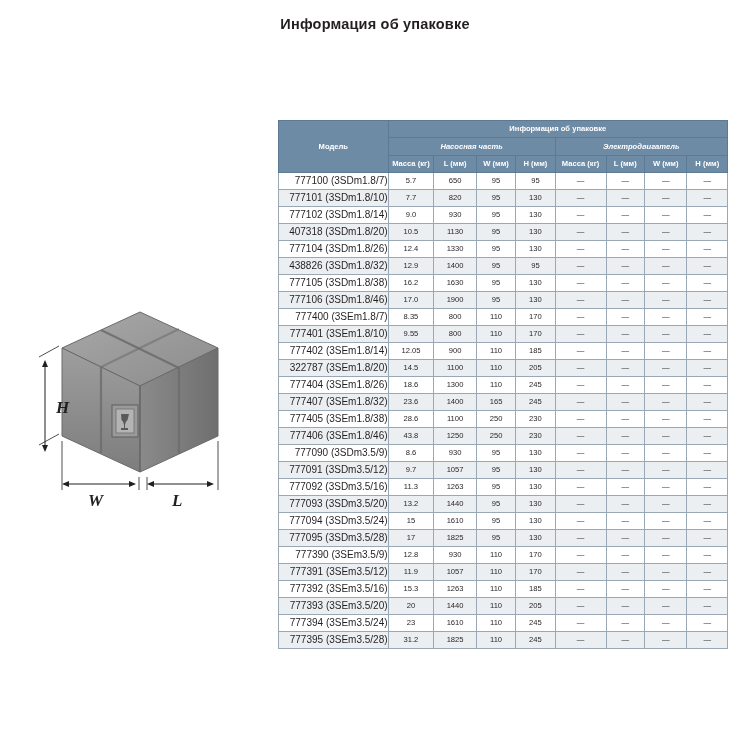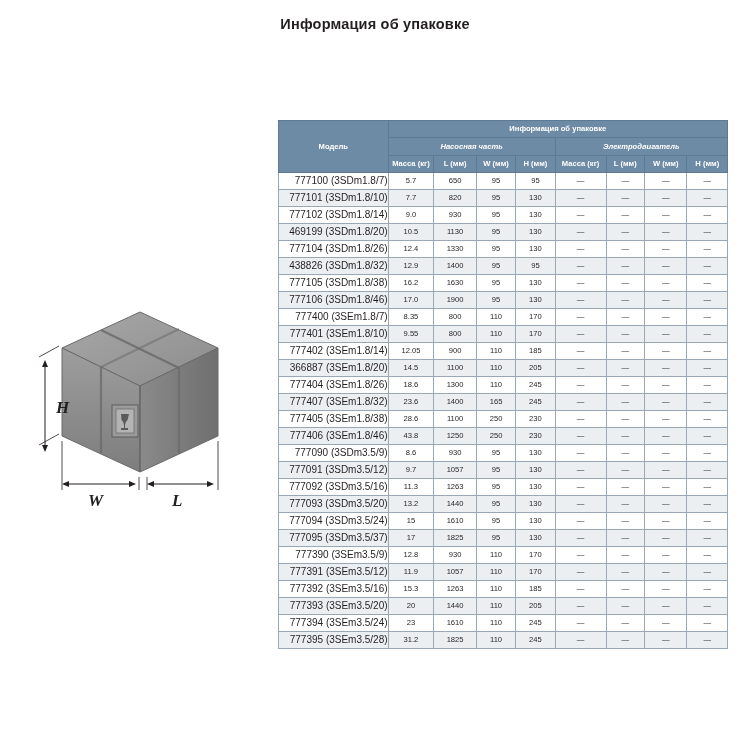--- a/index.html
+++ b/index.html
@@ -215,21 +215,21 @@
           <td>9.0</td>
           <td>930</td>
           <td>95</td>
           <td>130</td>
           <td class="dash">—</td>
           <td class="dash">—</td>
           <td class="dash">—</td>
           <td class="dash">—</td>
         </tr>
         <tr class="alt">
-          <td class="model">469199 (3SDm1.8/20)</td>
+          <td class="model">407318 (3SDm1.8/20)</td>
           <td>10.5</td>
           <td>1130</td>
           <td>95</td>
           <td>130</td>
           <td class="dash">—</td>
           <td class="dash">—</td>
           <td class="dash">—</td>
           <td class="dash">—</td>
         </tr>
         <tr>
@@ -303,21 +303,21 @@
           <td>12.05</td>
           <td>900</td>
           <td>110</td>
           <td>185</td>
           <td class="dash">—</td>
           <td class="dash">—</td>
           <td class="dash">—</td>
           <td class="dash">—</td>
         </tr>
         <tr class="alt">
-          <td class="model">366887 (3SEm1.8/20)</td>
+          <td class="model">322787 (3SEm1.8/20)</td>
           <td>14.5</td>
           <td>1100</td>
           <td>110</td>
           <td>205</td>
           <td class="dash">—</td>
           <td class="dash">—</td>
           <td class="dash">—</td>
           <td class="dash">—</td>
         </tr>
         <tr>
@@ -413,21 +413,21 @@
           <td>15</td>
           <td>1610</td>
           <td>95</td>
           <td>130</td>
           <td class="dash">—</td>
           <td class="dash">—</td>
           <td class="dash">—</td>
           <td class="dash">—</td>
         </tr>
         <tr class="alt">
-          <td class="model">777095 (3SDm3.5/37)</td>
+          <td class="model">777095 (3SDm3.5/28)</td>
           <td>17</td>
           <td>1825</td>
           <td>95</td>
           <td>130</td>
           <td class="dash">—</td>
           <td class="dash">—</td>
           <td class="dash">—</td>
           <td class="dash">—</td>
         </tr>
         <tr>

